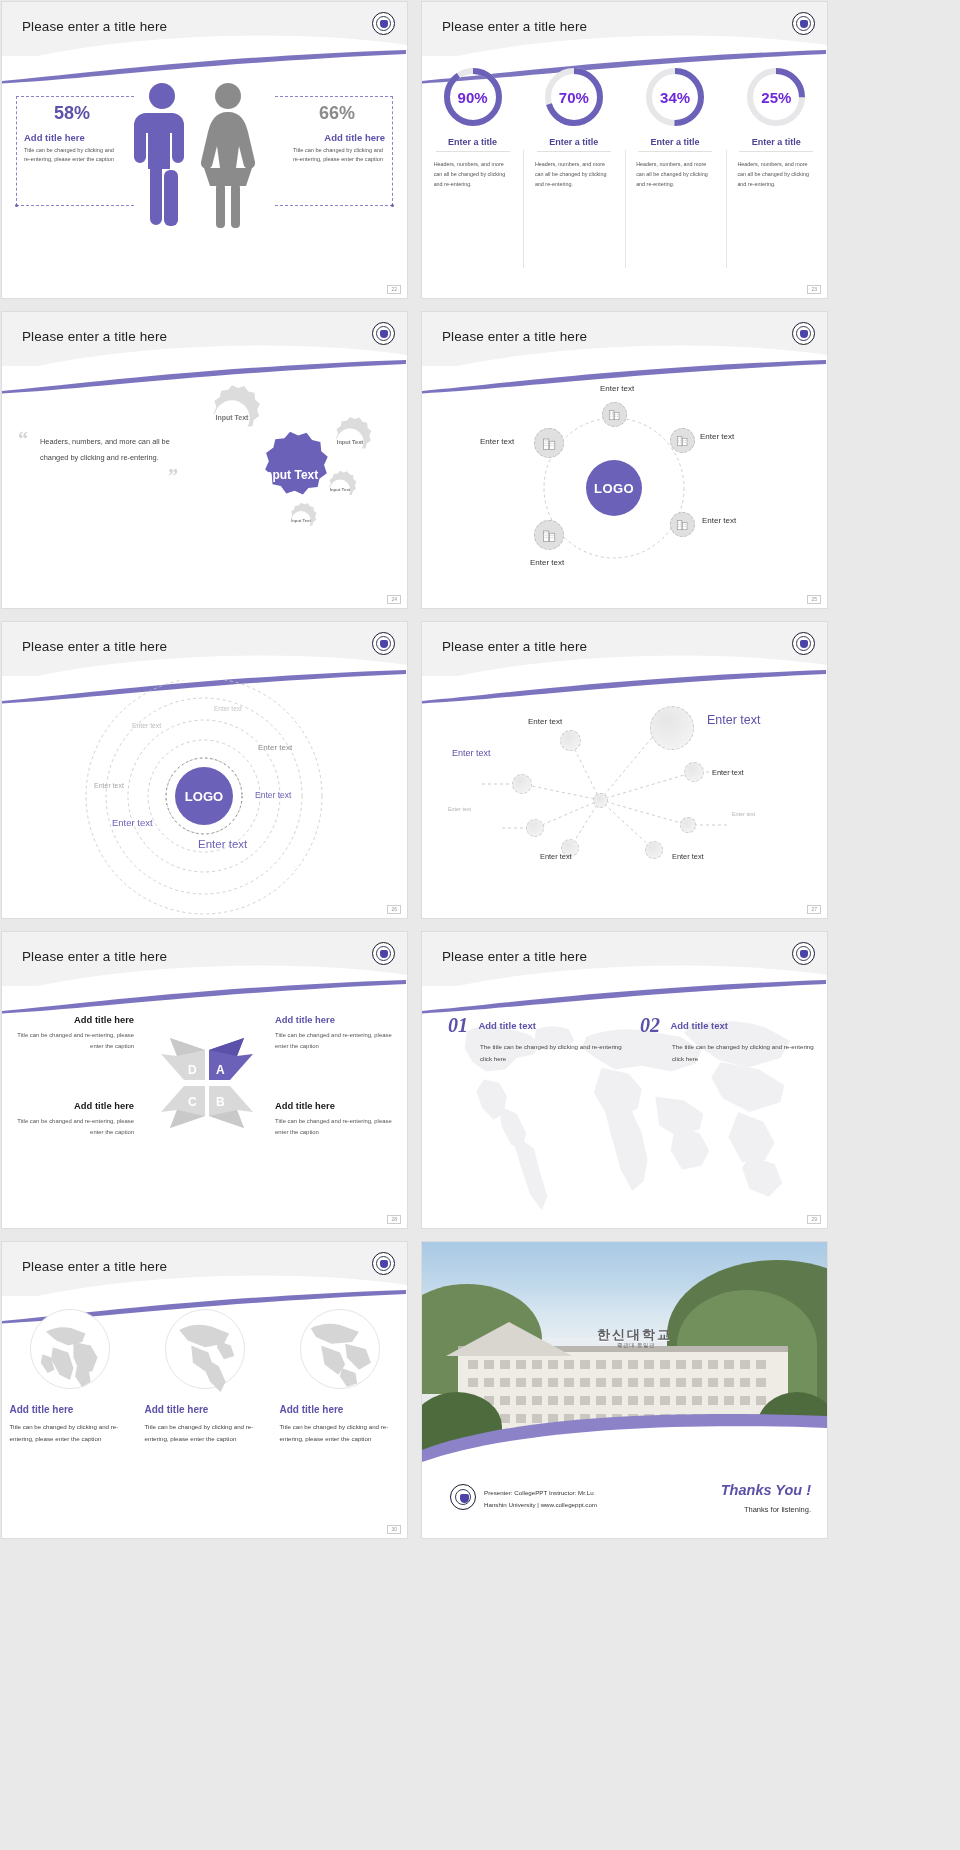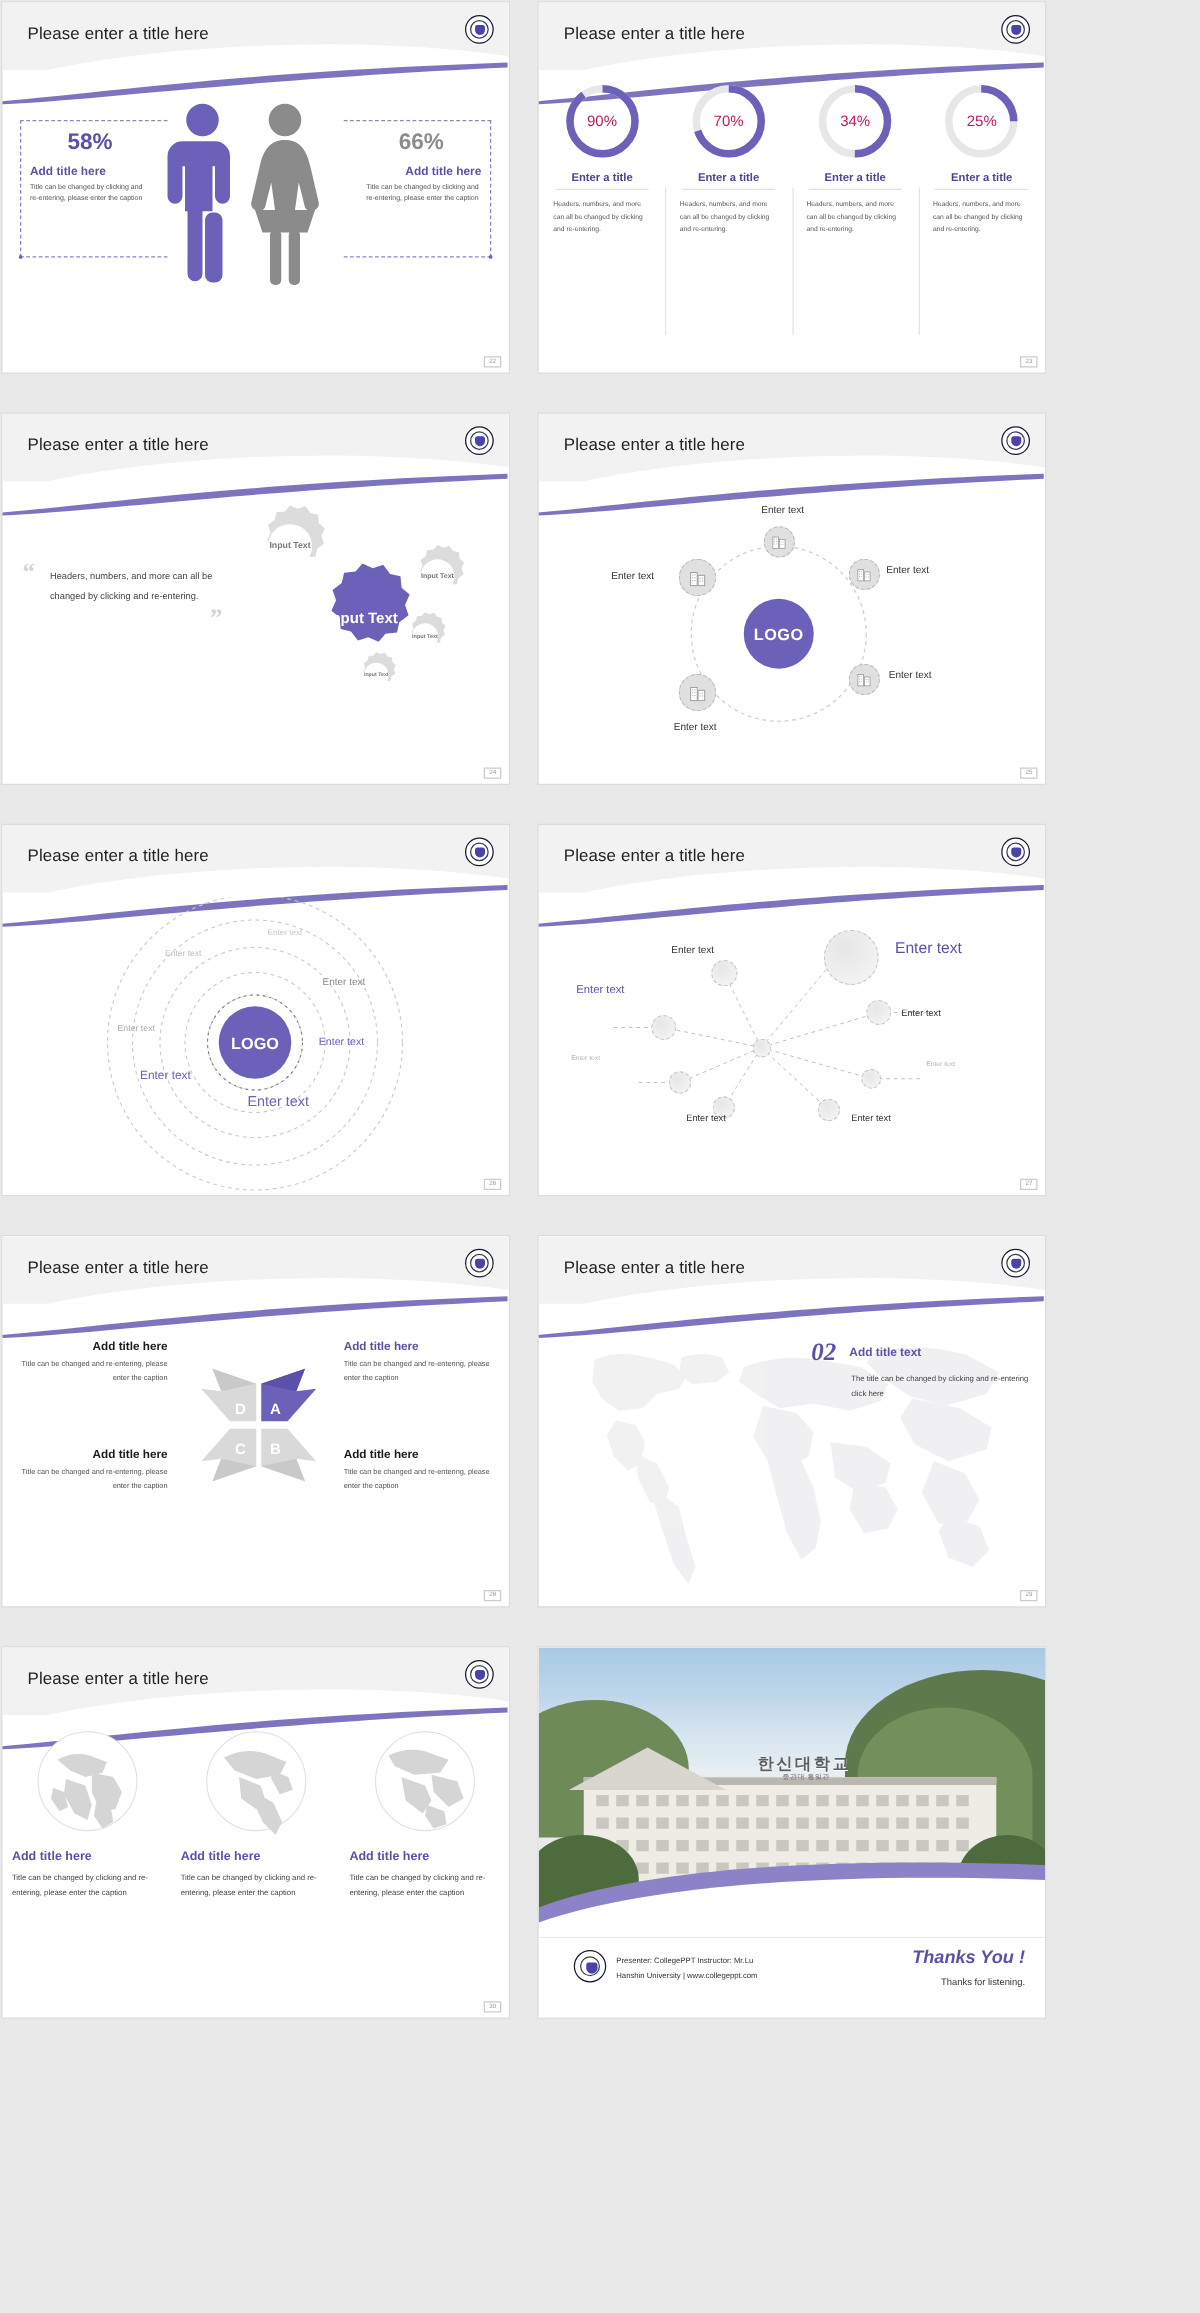--- a/index.html
+++ b/index.html
@@ -12,21 +12,20 @@
   .deck {
     position: relative;
     width: 960px; height: 1310px;
     display: grid;
     grid-template-columns: 410px 410px;
     grid-template-rows: repeat(6, 310px);
     column-gap: 10px;
     row-gap: 0px;
     padding: 2px 0 0 2px;
     background: #e9e9ea;
-    gap: 19px;
   }
   .slide {
     position: relative;
     width: 405px; height: 296px;
     background: #ffffff;
     overflow: hidden;
     box-shadow: 0 0 0 1px #dcdcdc;
   }
   
   .hdr {
@@ -87,21 +86,21 @@
   .figL{position:absolute;left:130px;top:8px;}
   .figR{position:absolute;left:196px;top:8px;}
 
   
   .donuts{position:absolute;left:0;top:6px;width:100%;display:flex;}
   .dcol{flex:1;display:flex;flex-direction:column;align-items:center;position:relative;}
   .dcol + .dcol::before{content:"";position:absolute;left:0;top:84px;width:1px;height:118px;background:#e4e4e4;}
   .ring{position:relative;width:62px;height:62px;}
   .ring svg{display:block;transform:rotate(-90deg)}
   .ringv{position:absolute;inset:0;display:flex;align-items:center;justify-content:center;
-         font-size:12px;font-weight:normal;color:#be185d;}
+         font-size:15px;font-weight:bold;color:#6d28d9;}
   .dttl{margin-top:9px;font-size:9px;font-weight:bold;color:#4c4494;}
   .dline{margin-top:4px;width:74px;height:1px;background:#e0e0e0;}
   .dtxt{margin-top:7px;font-size:5.4px;color:#555;line-height:1.85;width:78px;text-align:left;}
 
   
   .quote{position:absolute;left:16px;top:62px;width:180px;}
   .qmark{font-size:20px;color:#d3d3d8;font-family:"Liberation Serif",serif;font-weight:bold;line-height:.7}
   .qtext{font-size:7.4px;color:#444;line-height:2.1;margin-left:22px;margin-top:-12px;}
   .qclose{font-size:20px;color:#d3d3d8;font-family:"Liberation Serif",serif;font-weight:bold;
           margin-left:150px;margin-top:4px;line-height:.7}
@@ -660,20 +659,25 @@
             <path d="M176 66 l28 6 14 16 -4 20 -16 10 -18-6 -12-20 z"></path>
             <path d="M186 104 l22 8 10 22 6 28 -4 22 -12 10 -12-22 -10-36 -6-24 z"></path>
             <path d="M232 96 l30 4 20 14 -4 16 -22 8 -20-12 z"></path>
             <path d="M252 128 l26 6 10 18 -8 16 -20 4 -12-20 z"></path>
             <path d="M300 60 l40 8 26 16 -4 18 -32 10 -28-14 -12-22 z"></path>
             <path d="M318 112 l26 10 12 22 -10 18 -24 2 -14-26 z"></path>
             <path d="M330 158 l26 8 8 20 -14 14 -20-8 -8-22 z"></path>
           </g>
         </svg>
 
+        <div class="numItem" style="left:26px;top:24px;">
+          <span class="numBig">01</span>
+          <span class="numTtl">Add title text</span>
+          <div class="numTxt">The title can be changed by clicking and re-entering click here</div>
+        </div>
 
         <div class="numItem" style="left:218px;top:24px;">
           <span class="numBig">02</span>
           <span class="numTtl">Add title text</span>
           <div class="numTxt">The title can be changed by clicking and re-entering click here</div>
         </div>
       </div>
     </div>
     <div class="pg">29</div>
   </div>

